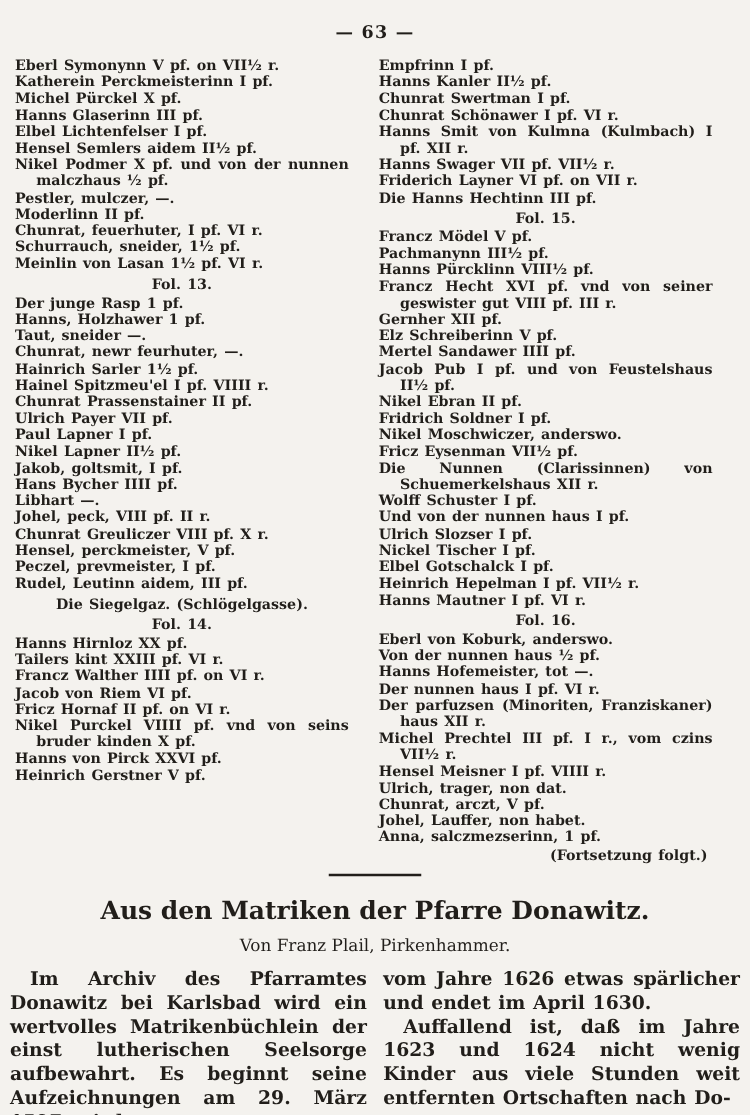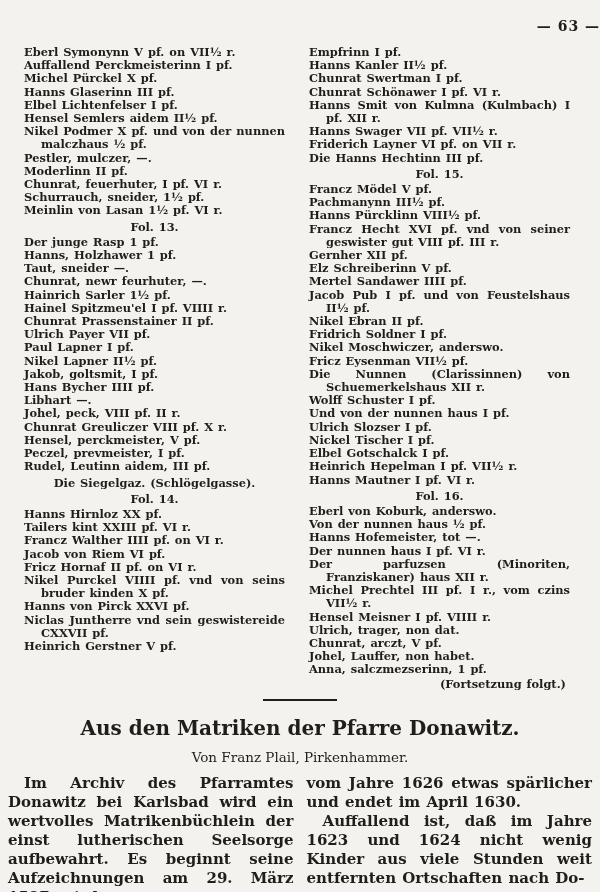--- a/index.html
+++ b/index.html
@@ -13,30 +13,30 @@
     margin:0 auto;
     background:var(--paper);
     color:var(--ink);
     font-family:"DejaVu Serif", serif;
     font-weight:700;
     overflow:hidden;
     position:relative;
     box-sizing:border-box;
   }
   .page-number{
-    text-align:right;
+    text-align:center;
     font-size:14px;
     letter-spacing:1px;
     padding-top:18px;
     font-weight:700;
   }
   .register{
     display:flex;
     gap:24px;
-    padding:12px 30px 0 24px;
+    padding:12px 30px 0 12px;
   }
   .register .col{flex:1;min-width:0;}
   .line{
     font-size:11.4px;
     line-height:13.2px;
     text-align:justify;
     padding-left:17px;
     text-indent:-17px;
     word-spacing:1px;
   }
@@ -90,21 +90,21 @@
 </head>
 <body>
 
 <div class="page">
 
   <div class="page-number">— 63 —</div>
 
   <div class="register">
     <div class="col">
         <div class="line entry">Eberl Symonynn V pf. on VII½ r.</div>
-        <div class="line entry">Auffallend Perckmeisterinn I pf.</div>
+        <div class="line entry">Katherein Perckmeisterinn I pf.</div>
         <div class="line entry">Michel Pürckel X pf.</div>
         <div class="line entry">Hanns Glaserinn III pf.</div>
         <div class="line entry">Elbel Lichtenfelser I pf.</div>
         <div class="line entry">Hensel Semlers aidem II½ pf.</div>
         <div class="line entry">Nikel Podmer X pf. und von der nunnen malczhaus ½ pf.</div>
         <div class="line entry">Pestler, mulczer, —.</div>
         <div class="line entry">Moderlinn II pf.</div>
         <div class="line entry">Chunrat, feuerhuter, I pf. VI r.</div>
         <div class="line entry">Schurrauch, sneider, 1½ pf.</div>
         <div class="line entry">Meinlin von Lasan 1½ pf. VI r.</div>
@@ -129,21 +129,20 @@
         <div class="line entry">Rudel, Leutinn aidem, III pf.</div>
         <div class="line heading">Die Siegelgaz. (Schlögelgasse).</div>
         <div class="line heading">Fol. 14.</div>
         <div class="line entry">Hanns Hirnloz XX pf.</div>
         <div class="line entry">Tailers kint XXIII pf. VI r.</div>
         <div class="line entry">Francz Walther IIII pf. on VI r.</div>
         <div class="line entry">Jacob von Riem VI pf.</div>
         <div class="line entry">Fricz Hornaf II pf. on VI r.</div>
         <div class="line entry">Nikel Purckel VIIII pf. vnd von seins bruder kinden X pf.</div>
         <div class="line entry">Hanns von Pirck XXVI pf.</div>
-        <div class="line entry">Niclas Juntherre vnd sein geswistereide CXXVII pf.</div>
         <div class="line entry">Heinrich Gerstner V pf.</div>
       </div>
     <div class="col">
         <div class="line entry">Empfrinn I pf.</div>
         <div class="line entry">Hanns Kanler II½ pf.</div>
         <div class="line entry">Chunrat Swertman I pf.</div>
         <div class="line entry">Chunrat Schönawer I pf. VI r.</div>
         <div class="line entry">Hanns Smit von Kulmna (Kulmbach) I pf. XII r.</div>
         <div class="line entry">Hanns Swager VII pf. VII½ r.</div>
         <div class="line entry">Friderich Layner VI pf. on VII r.</div>

